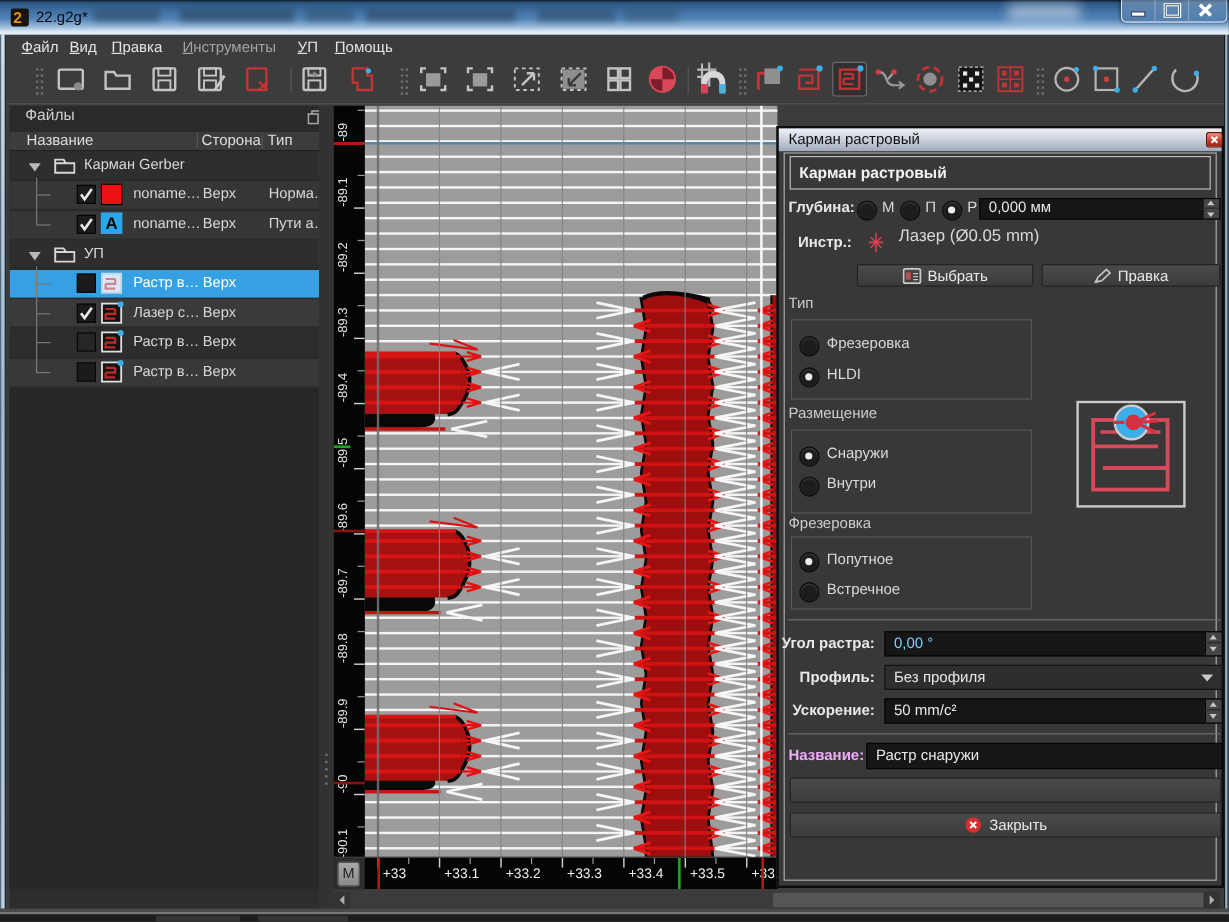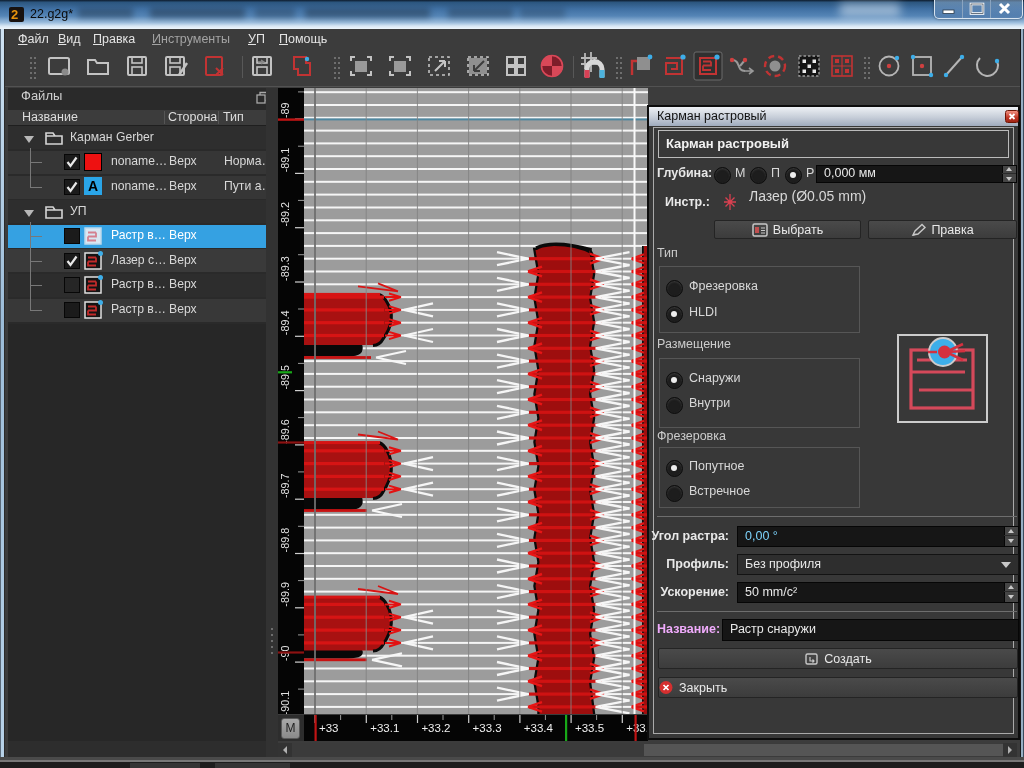--- a/index.html
+++ b/index.html
@@ -757,27 +757,20 @@
     <svg style="position:absolute;left:355px;top:476px" width="14" height="19">
       <path d="M4,6 L7,2 L10,6 Z" fill="#c8c8c8"></path>
       <path d="M4,12 L7,16 L10,12 Z" fill="#c8c8c8"></path>
       <rect x="0" y="8" width="14" height="1" fill="#2a2a2a"></rect>
     </svg>
     <div style="position:absolute;left:8px;top:504px;width:360px;height:1px;background:#6e6e6e"></div>
     <div style="position:absolute;left:8px;top:515.0px;font-size:12.5px;font-weight:bold;color:#f0abfc;white-space:nowrap">Название:</div>
     <div style="position:absolute;left:73px;top:512px;width:297px;height:22px;background:#161616;border:1px solid #060606;box-sizing:border-box"></div>
     <div style="position:absolute;left:81px;top:515.0px;font-size:12.5px;font-weight:normal;color:#e8e8e8;white-space:nowrap">Растр снаружи</div>
     <div style="position:absolute;left:9px;top:541px;width:360px;height:21px;box-sizing:border-box;background:linear-gradient(#4a4a4a,#3c3c3c);border:1px solid #242424;border-radius:2px"></div>
-    <div style="position:absolute;left:9px;top:541px;width:360px;height:21px;display:flex;align-items:center;justify-content:center;font-size:12.5px;color:#e8e8e8">
-      <svg width="16" height="14" style="margin-right:4px">
-        <rect x="2" y="2" width="11" height="10" rx="1.5" fill="none" stroke="#c8c8c8" stroke-width="1.4"></rect>
-        <path d="M6,5 v4 h4 M8.5,7.5 L10,9 L8.5,10.5" fill="none" stroke="#c8c8c8" stroke-width="1.2"></path>
-      </svg>
-      <span>Создать</span>
-    </div>
     <div style="position:absolute;left:9px;top:570px;width:360px;height:21px;box-sizing:border-box;background:linear-gradient(#4a4a4a,#3c3c3c);border:1px solid #242424;border-radius:2px"></div>
-    <div style="position:absolute;left:9px;top:570px;width:360px;height:21px;display:flex;align-items:center;font-size:12.5px;color:#e8e8e8">
+    <div style="position:absolute;left:9px;top:570px;width:360px;height:21px;display:flex;align-items:center;justify-content:center;font-size:12.5px;color:#e8e8e8">
       <svg width="17" height="15" style="margin-right:4px">
         <circle cx="8" cy="7.5" r="6.5" fill="#d52f2f"></circle>
         <path d="M5.5,5 L10.5,10 M10.5,5 L5.5,10" stroke="#fff" stroke-width="1.7"></path>
       </svg>
       <span>Закрыть</span>
     </div>
   </div>
 </body></html>

